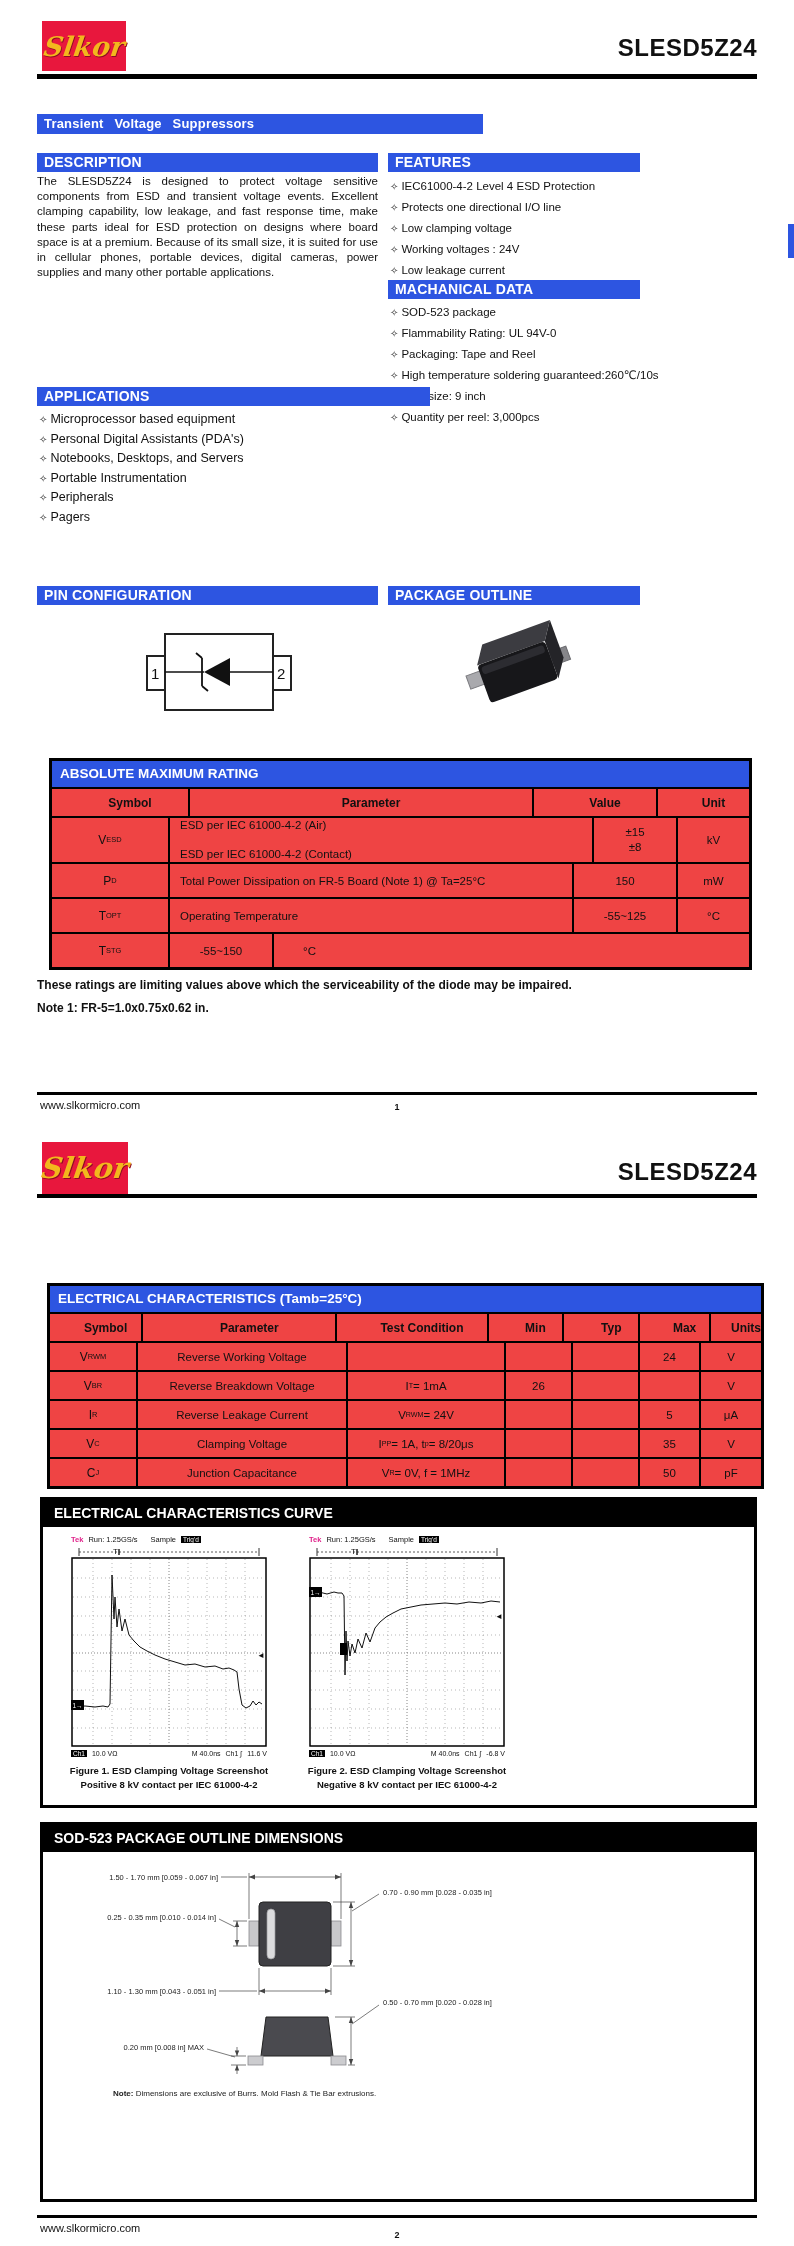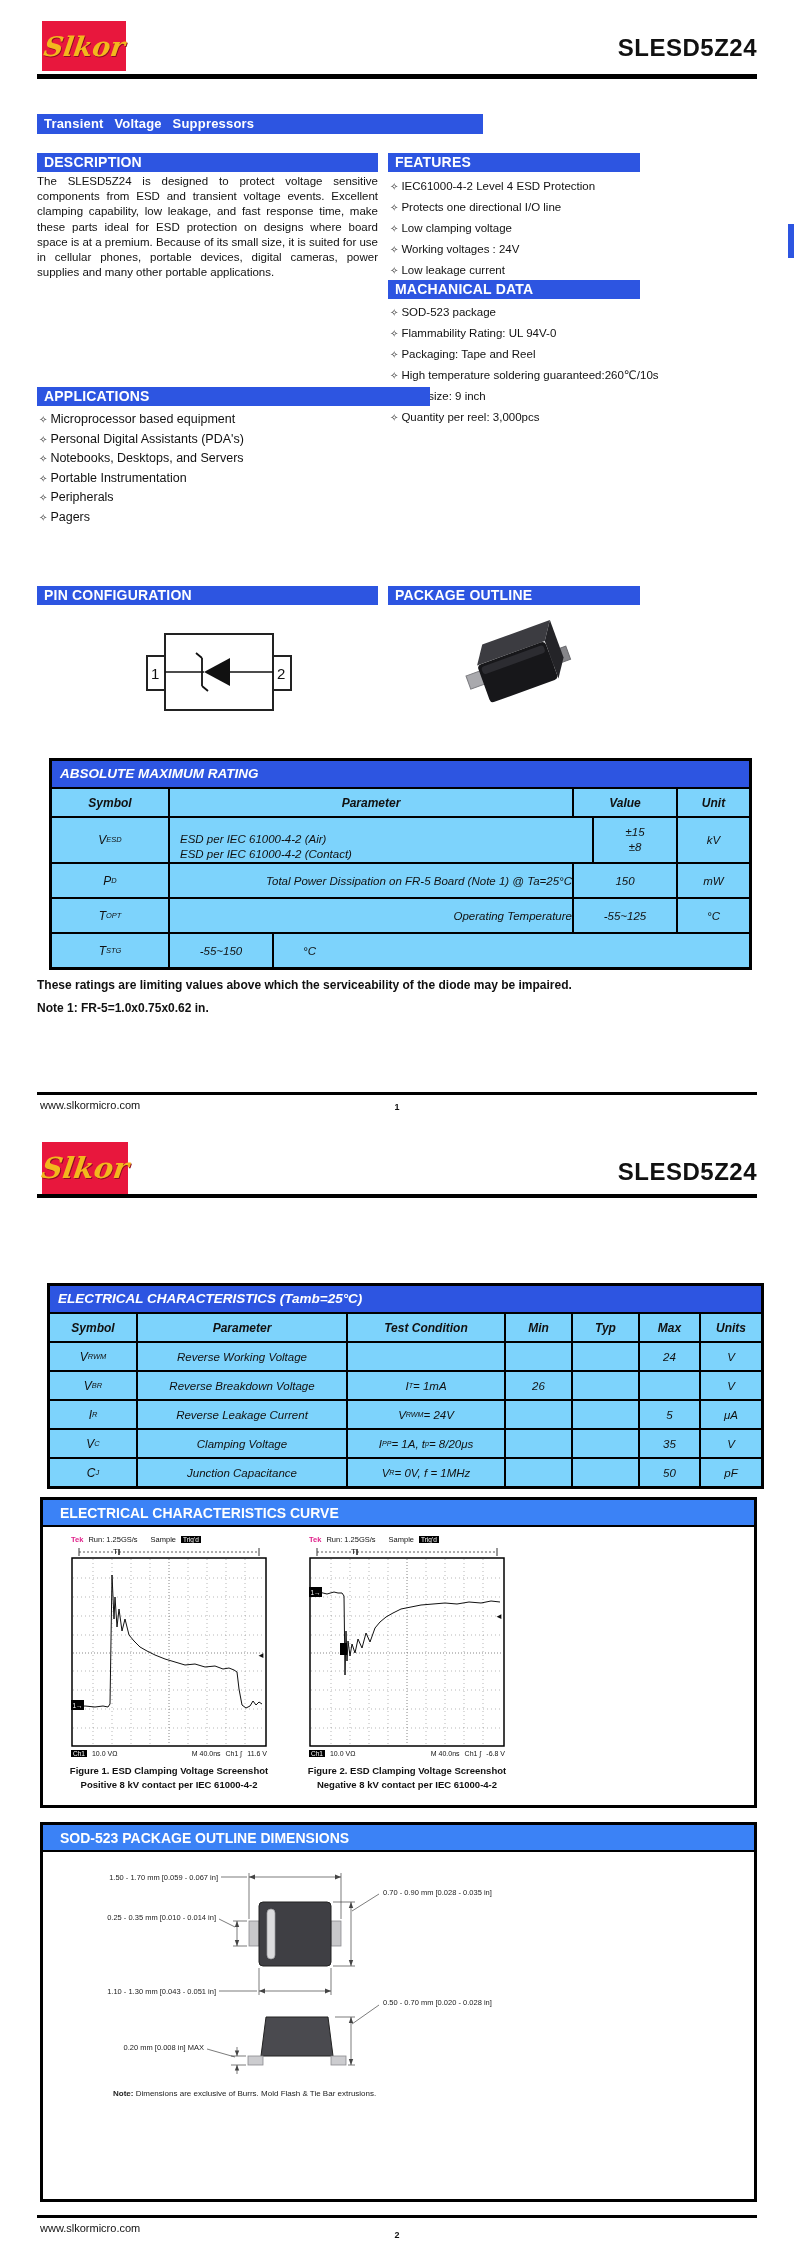--- a/index.html
+++ b/index.html
@@ -14,40 +14,40 @@
   .hr{position:absolute;left:37px;width:720px;background:#000;}
   
   .bar{position:absolute;background:#2d55e1;color:#fff;font-weight:bold;font-size:14px;
        height:19px;line-height:19px;padding-left:7px;box-sizing:border-box;letter-spacing:.2px;}
   .banner{font-size:13px;word-spacing:7px;height:20px;line-height:20px;}
   .desc{position:absolute;font-size:11.5px;line-height:15.2px;text-align:justify;margin:0;}
   .list{position:absolute;}
   .li{display:flex;align-items:baseline;}
   .blt{margin-right:3px;font-size:10px;color:#333;}
   
-  .tbl{position:absolute;border:3px solid #000;background:#7dd3fc;box-sizing:content-box;font-style:italic;}
+  .tbl{position:absolute;border:3px solid #000;background:#ef4444;box-sizing:content-box;}
   .tbl-title{background:#2d55e1;color:#fff;font-weight:bold;font-size:13.5px;height:26px;
              line-height:26px;padding-left:8px;border-bottom:2px solid #000;}
   .trow{display:flex;border-bottom:2px solid #000;}
   .trow:last-child{border-bottom:none;}
   .tc{border-right:2px solid #000;display:flex;align-items:center;justify-content:center;
       text-align:center;box-sizing:border-box;font-size:11.5px;}
   .tc:last-child{border-right:none;}
-  .tc.left{justify-content:flex-end;text-align:left;padding-left:10px;}
+  .tc.left{justify-content:space-between;text-align:left;padding-left:10px;}
   .tc.colm{flex-direction:column;line-height:15px;}
-  .thead .tc{font-weight:bold;font-size:12px;}
+  .thead .tc{font-weight:bold;font-size:12px;margin-left:20px;}
   .sym{font-size:12px;}
   sub{font-size:62%;line-height:0;}
   .note{position:absolute;font-weight:bold;font-size:12px;}
   .foot-url{position:absolute;left:40px;font-size:11px;}
   .foot-num{position:absolute;left:0;width:794px;text-align:center;font-size:9px;font-weight:bold;}
   
   .fig-box{position:absolute;border:3px solid #000;box-sizing:border-box;background:#fff;}
-  .bar-in{position:absolute;left:0;top:0;right:0;height:27px;line-height:27px;background:#3b82f6;
-          color:#fff;font-weight:bold;font-size:14px;padding-left:17px;border-bottom:2px solid #000;box-sizing:border-box;}
+  .bar-in{position:absolute;left:0;top:0;right:0;height:27px;line-height:27px;background:#000000;
+          color:#fff;font-weight:bold;font-size:14px;padding-left:11px;border-bottom:2px solid #000;box-sizing:border-box;}
   .scope{position:absolute;width:196px;}
   .scope-head{display:flex;align-items:center;gap:5px;font-size:7.5px;height:11px;white-space:nowrap;}
   .tek{color:#e0218a;font-weight:bold;}
   .badge{background:#000;color:#fff;padding:0 2px;font-size:6.5px;}
   .scale{display:flex;justify-content:space-between;font-size:7px;height:13px;align-items:center;white-space:nowrap;}
   .sgrp{display:flex;gap:5px;align-items:center;}
   .cap{position:absolute;text-align:center;font-weight:bold;font-size:9.5px;line-height:14px;width:266px;}
   .edge-strip{position:absolute;background:#2d55e1;}
   .note-small{position:absolute;font-size:8px;color:#222;}
   svg{display:block;}

